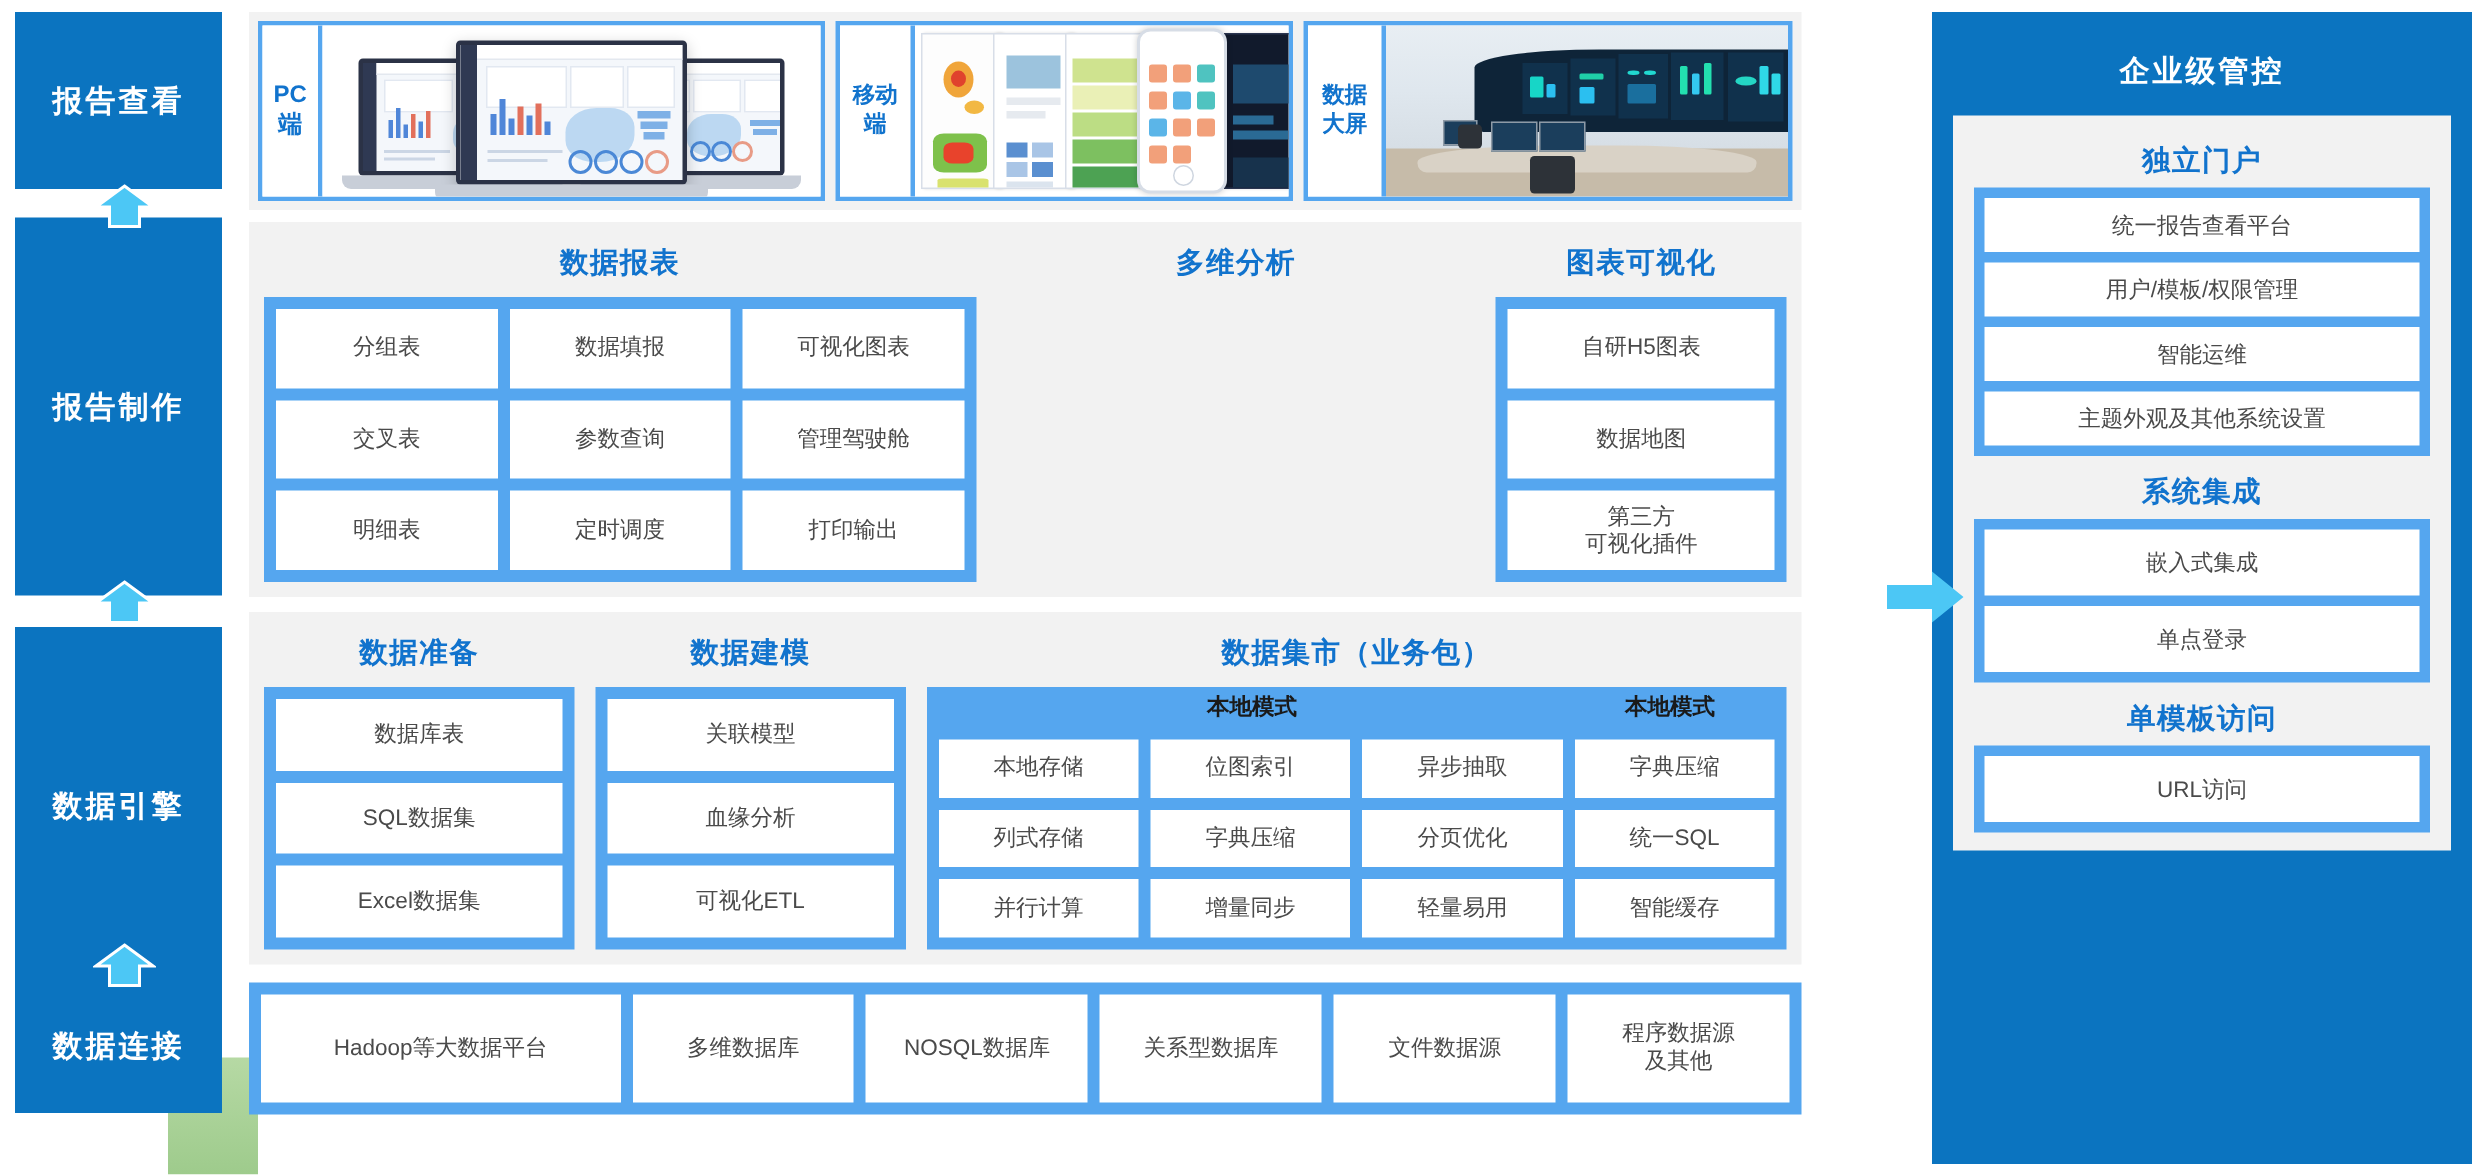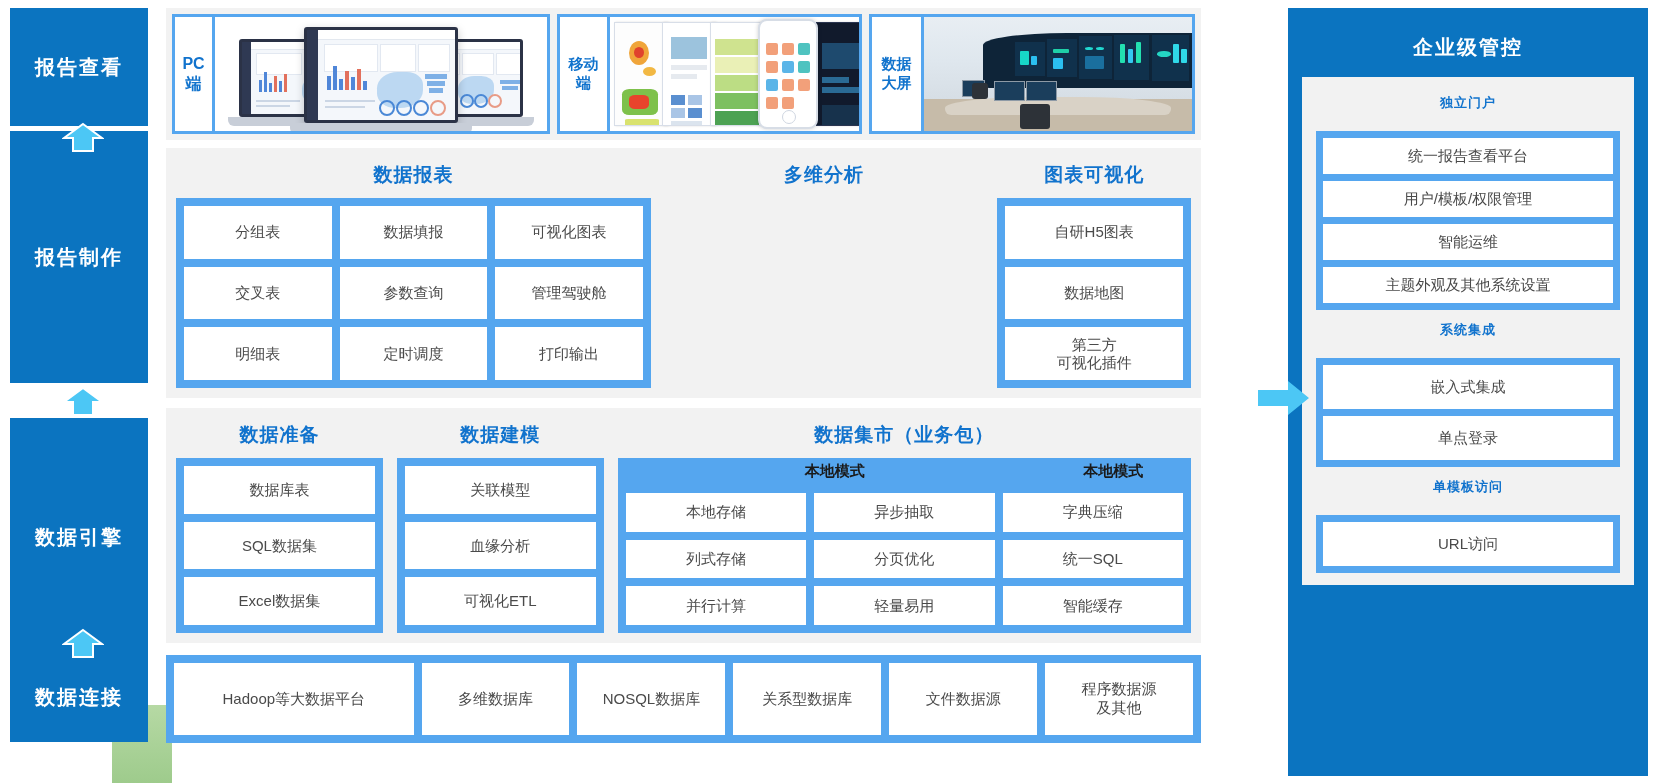--- a/index.html
+++ b/index.html
@@ -245,23 +245,23 @@
     color:#ffffff; font-size:20px; font-weight:700;
     letter-spacing:2px; text-align:center;
     padding:26px 0 16px;
   }
   .right-inner {
     background:#f2f2f2;
     padding:6px 14px 12px;
     box-sizing:border-box;
   }
   .rgrp-title {
-    color:#1173cd; font-size:13px; font-weight:700;
+    color:#1173cd; font-size:19px; font-weight:700;
     text-align:center; letter-spacing:1px;
-    padding:11px 0 19px;
+    padding:11px 0 5px;
   }
   .rgrp-body {
     background:#55a6ef;
     padding:7px;
     display:flex; flex-direction:column; gap:7px;
   }
   .rcell {
     background:#fff; color:#4a4a4a;
     font-size:15px;
     height:36px;
@@ -281,21 +281,21 @@
     <div class="stage-box" style="top:8px;height:118px;">
       <span>报告查看</span>
     </div>
 
     <div class="stage-arrow" style="top:122px;">
       <svg width="42" height="30" viewBox="0 0 42 30">
         <polygon points="21,2 40,16 31,16 31,29 11,29 11,16 2,16" fill="#4cc7f5" stroke="#ffffff" stroke-width="2"></polygon>
       </svg>
     </div>
 
-    <div class="stage-box" style="top:131px;height:252px;">
+    <div class="stage-box" style="top:145px;height:252px;">
       <span>报告制作</span>
     </div>
 
     <div class="stage-arrow" style="top:386px;">
       <svg width="42" height="30" viewBox="0 0 42 30">
         <polygon points="21,2 40,16 31,16 31,29 11,29 11,16 2,16" fill="#4cc7f5" stroke="#ffffff" stroke-width="2"></polygon>
       </svg>
     </div>
 
     <div class="stage-box" style="top:418px;height:238px;">
@@ -565,20 +565,25 @@
             <span style="flex:3 1 0;">本地模式</span>
             <span style="flex:1 1 0;">本地模式</span>
           </div>
           <div class="mart-body">
             <div class="mart-col">
               <div class="cell">本地存储</div>
               <div class="cell">列式存储</div>
               <div class="cell">并行计算</div>
             </div>
             <div class="mart-col">
+              <div class="cell">位图索引</div>
+              <div class="cell">字典压缩</div>
+              <div class="cell">增量同步</div>
+            </div>
+            <div class="mart-col">
               <div class="cell">异步抽取</div>
               <div class="cell">分页优化</div>
               <div class="cell">轻量易用</div>
             </div>
             <div class="mart-col">
               <div class="cell">字典压缩</div>
               <div class="cell">统一SQL</div>
               <div class="cell">智能缓存</div>
             </div>
           </div>

